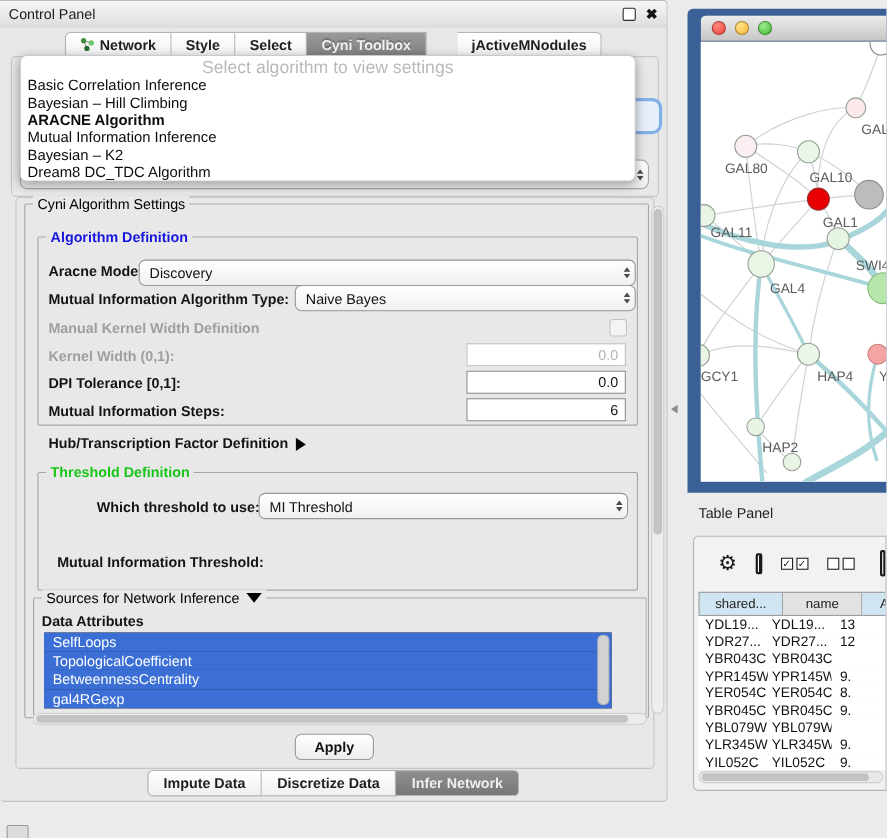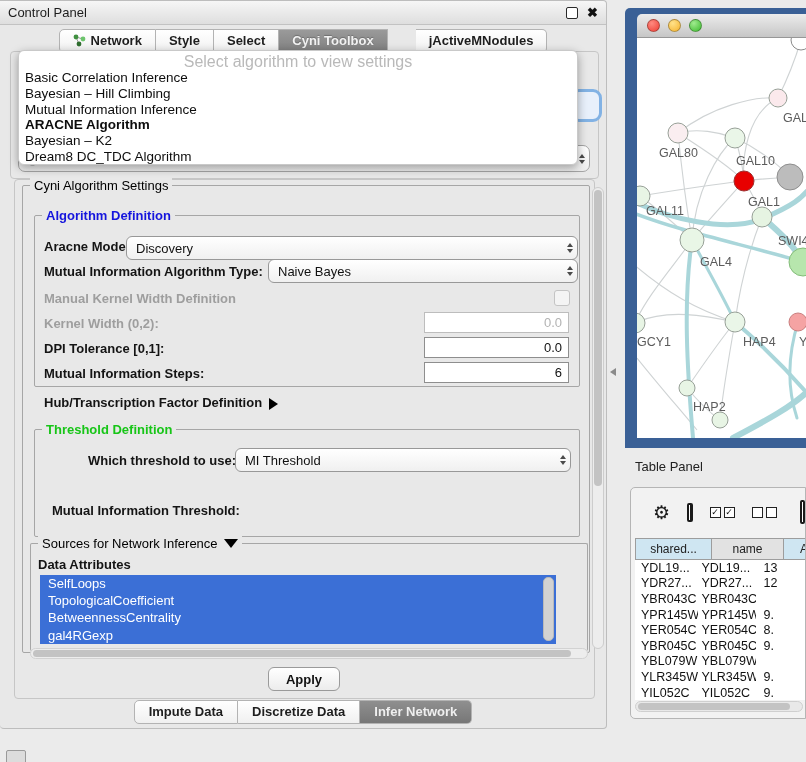--- a/index.html
+++ b/index.html
@@ -150,22 +150,22 @@
     <span class="spin">
         <i class="up"></i>
         <i class="dn"></i>
       </span>
   </div>
 
   <div class="popup">
     <div class="popup-placeholder">Select algorithm to view settings</div>
     <div class="popup-item">Basic Correlation Inference</div>
     <div class="popup-item">Bayesian – Hill Climbing</div>
+    <div class="popup-item bold">ARACNE Algorithm</div>
     <div class="popup-item">Mutual Information Inference</div>
-    <div class="popup-item bold">ARACNE Algorithm</div>
     <div class="popup-item">Bayesian – K2</div>
     <div class="popup-item">Dream8 DC_TDC Algorithm</div>
   </div>
 
   <div class="inner-box" style="left:14px;top:178px;width:579px;height:518px;"></div>
 
   <div class="grp" style="left:22px;top:184px;width:568px;height:468px;">
     <span class="gt">Cyni Algorithm Settings</span>
   </div>
 
@@ -183,21 +183,21 @@
   <span class="lbl" style="left:44px;top:263px;">Mutual Information Algorithm Type:</span>
   <div class="combo" style="left:268px;top:258px;width:310px;height:24px;">
     <span>Naive Bayes</span>
     <span class="spin">
         <i class="up"></i>
         <i class="dn"></i>
       </span>
   </div>
   <span class="lbl dis" style="left:44px;top:290px;">Manual Kernel Width Definition</span>
   <span class="cb" style="left:554px;top:289px;"></span>
-  <span class="lbl dis" style="left:44px;top:315px;">Kernel Width (0,2):</span>
+  <span class="lbl dis" style="left:44px;top:315px;">Kernel Width (0,1):</span>
   <div class="tf dis" style="left:424px;top:311px;width:145px;height:21px;">0.0</div>
   <span class="lbl" style="left:44px;top:340px;">DPI Tolerance [0,1]:</span>
   <div class="tf" style="left:424px;top:336px;width:145px;height:21px;">0.0</div>
   <span class="lbl" style="left:44px;top:365px;">Mutual Information Steps:</span>
   <div class="tf" style="left:424px;top:361px;width:145px;height:21px;">6</div>
 
   <span class="lbl" style="left:44px;top:394px;"><span>Hub/Transcription Factor Definition</span><span class="arrow-r"></span></span>
 
   <div class="grp" style="left:34px;top:428px;width:546px;height:108px;">
     <span class="gt green">Threshold Definition</span>

